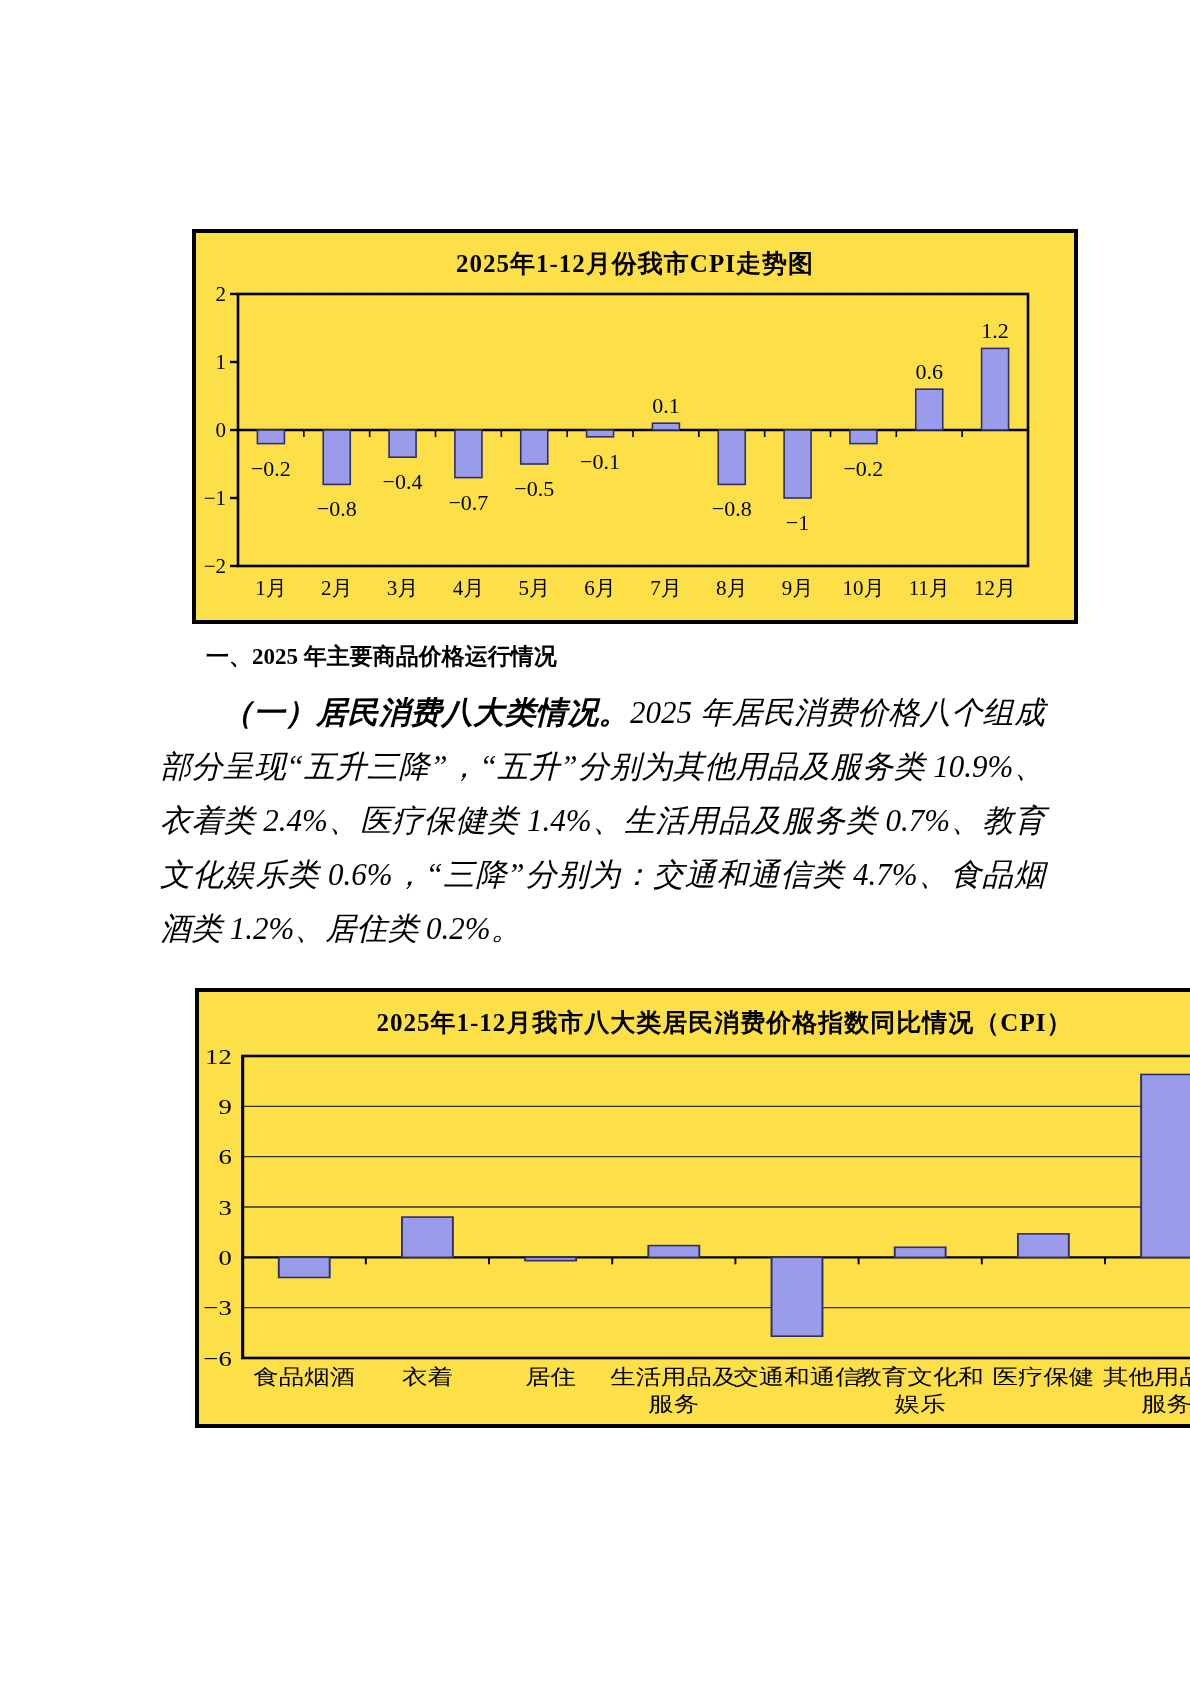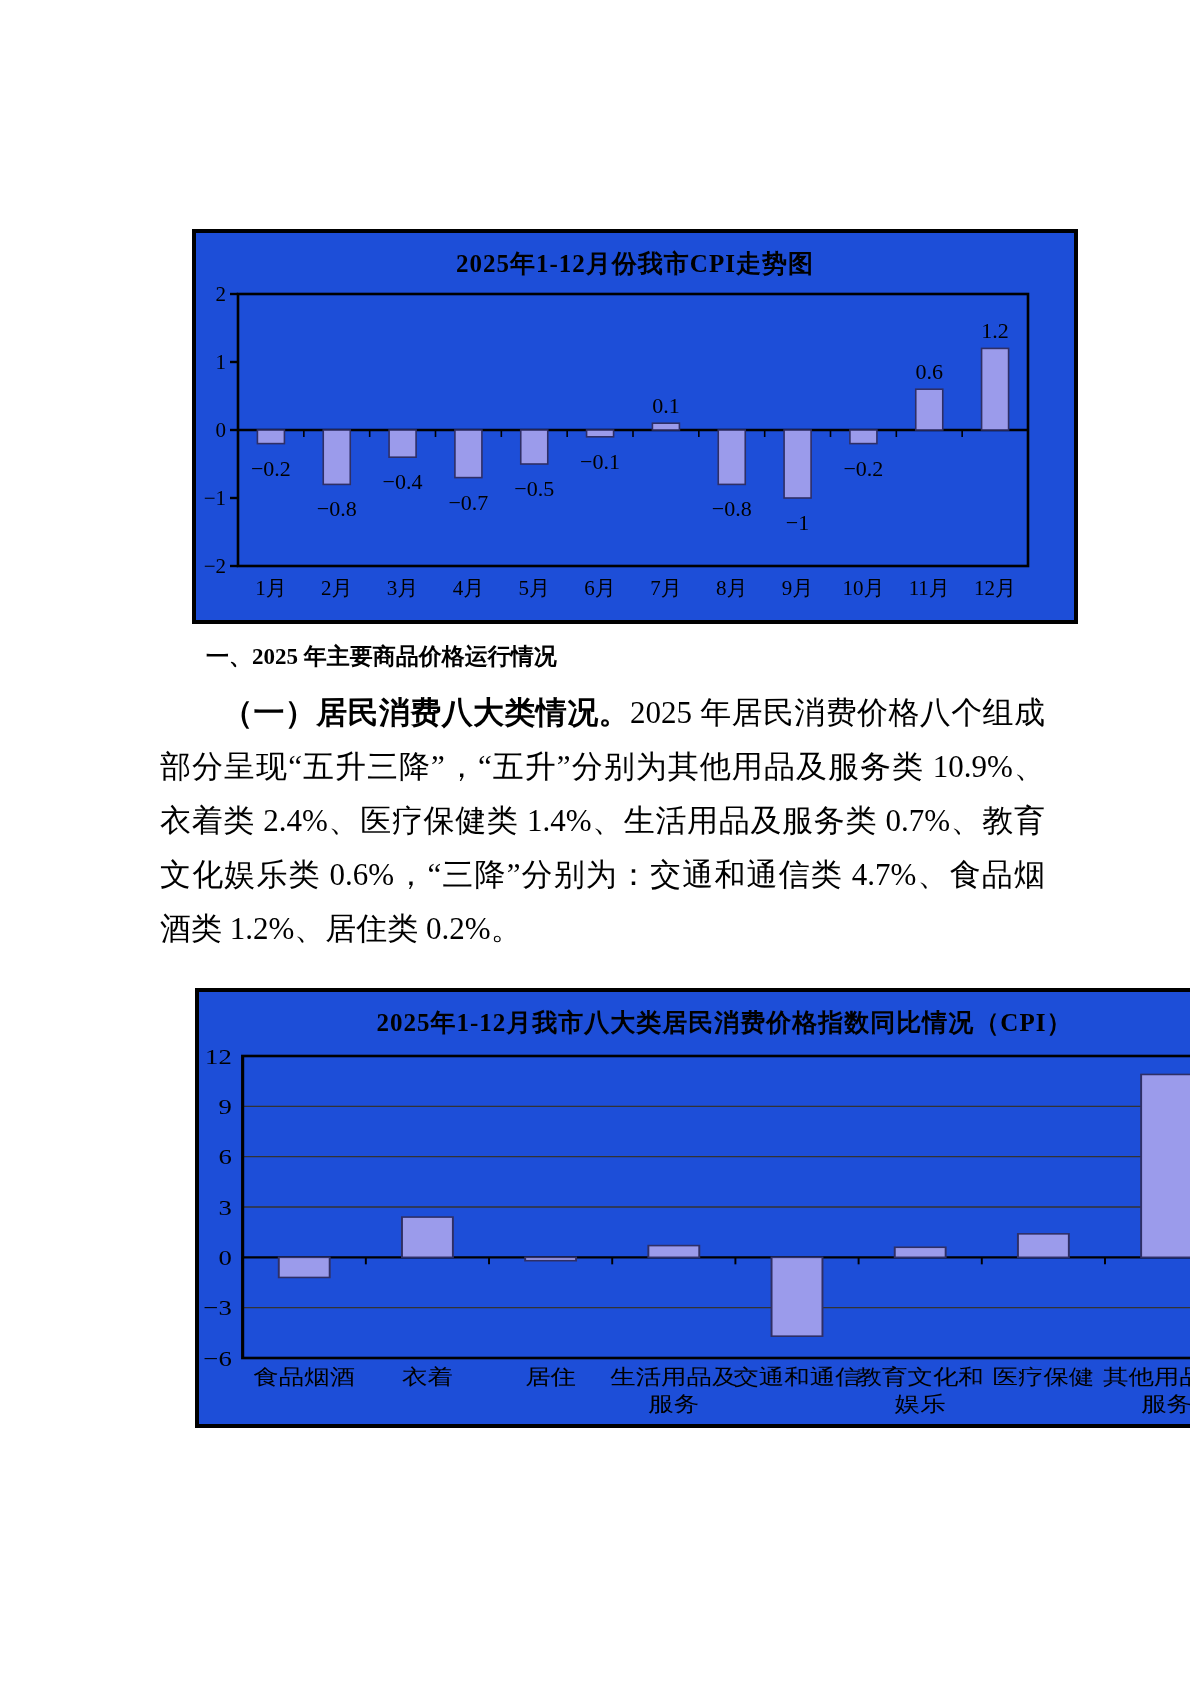--- a/index.html
+++ b/index.html
@@ -2,37 +2,38 @@
 <html><head>
 <meta charset="utf-8">
 <style>
   html,body{margin:0;padding:0;}
   body{
     width:1190px;height:1683px;background:#ffffff;position:relative;
     font-family:"Liberation Serif","DejaVu Serif",serif;color:#000;
   }
   .page{position:absolute;inset:0;overflow:hidden;}
   .chart-box{
-    position:absolute;border:4px solid #000;background:#1d4ed8;box-sizing:border-box;
+    position:absolute;border:4px solid #000;background:#fde047;box-sizing:border-box;
   }
   .chart-title{
     position:absolute;left:0;right:0;top:14px;text-align:center;
     font-weight:bold;font-size:25px;letter-spacing:1px;white-space:nowrap;
   }
   .chart-box svg{position:absolute;inset:0;width:100%;height:100%;display:block;}
   #chart1-box{left:152px;top:213px;width:886px;height:395px;}
   #chart2-box{left:155px;top:972px;width:1059px;height:440px;}
   .section-heading{
     position:absolute;left:160px;top:630px;width:885px;margin:0;
     font-size:23px;line-height:54px;font-weight:bold;text-indent:2em;white-space:nowrap;
   }
   .body-text{
     position:absolute;left:160px;top:686px;width:885px;margin:0;
     font-size:31px;line-height:54px;text-align:justify;text-justify:inter-ideograph;
     text-indent:2em;
+    font-style:italic;
   }
   .body-text b{font-weight:bold;}
   svg text{font-family:"Liberation Serif","DejaVu Serif",serif;fill:#000;}
 </style>
 </head>
 <body>
 
 <div class="page">
 
   <figure class="chart-box" id="chart1-box">

